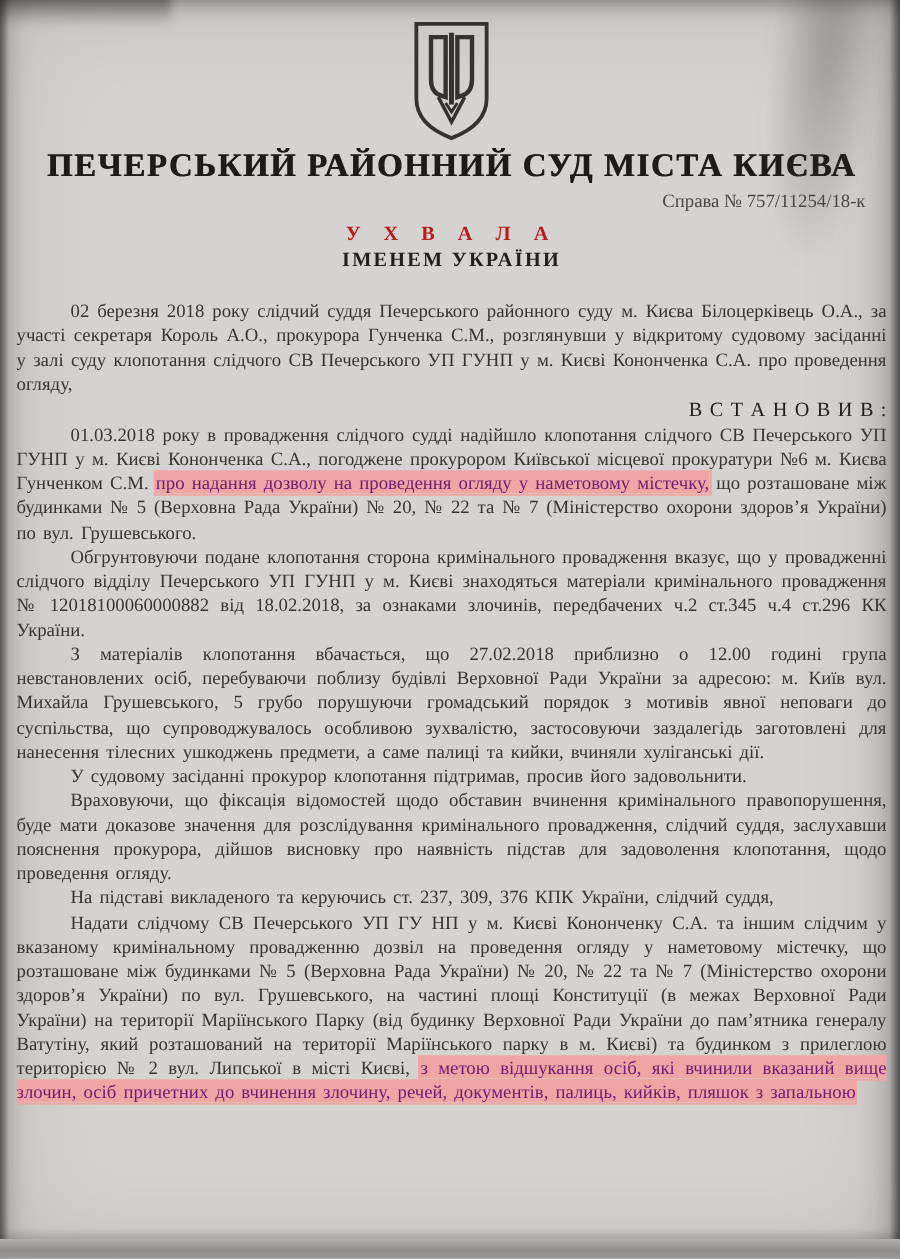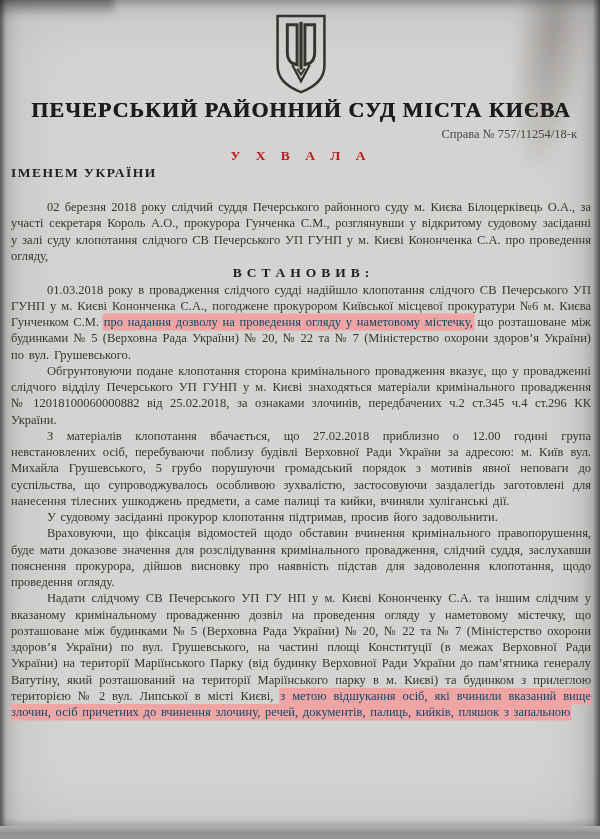--- a/index.html
+++ b/index.html
@@ -51,37 +51,37 @@
     white-space:nowrap;
   }
   .case-number{
     text-align:right;font-size:12.5px;color:#4a4845;margin:4px 14px 0 0;
   }
   .doc-title{
     text-align:center;font-size:13.5px;font-weight:bold;letter-spacing:6px;
     color:#b91c1c;margin-top:6px;
   }
   .doc-subtitle{
-    font-size:13.5px;font-weight:bold;letter-spacing:1.5px;
+    text-align:center;font-size:13.5px;font-weight:bold;letter-spacing:1.5px;
     color:#22211f;margin-top:1px;
   }
   .body-text{
     margin-top:18px;font-size:12.5px;line-height:1.30;
     text-align:justify;word-spacing:1.6px;color:#37352f;
   }
   .body-text p{margin:0;}
   .para{text-indent:36px;}
   .heading{
-    text-align:center;text-indent:0;font-weight:bold;font-size:13.5px;
+    text-align:right;text-indent:0;font-weight:normal;font-size:13.5px;
     color:#201f1d;margin:2px 0;
   }
   .hl{
     background:var(--hl,#efa5a3);
     box-shadow:0 0 0 1.5px var(--hl,#efa5a3);
-    color:#0c4a6e;
+    color:#701a75;
   }
 </style>
 </head>
 <body>
 
 <div class="photo">
 
   <div class="doc">
 
     <svg class="emblem" viewBox="0 0 60 84" aria-hidden="true">
@@ -97,24 +97,25 @@
 
     <div class="case-number">Справа №  757/11254/18-к</div>
 
     <div class="doc-title">У Х В А Л А</div>
     <div class="doc-subtitle">ІМЕНЕМ УКРАЇНИ</div>
 
     <main class="body-text" id="document-body">
         <p class="para"><span>02 березня 2018 року слідчий суддя Печерського районного суду м. Києва Білоцерківець О.А., за участі секретаря Король А.О., прокурора Гунченка С.М., розглянувши у відкритому судовому засіданні у залі суду клопотання слідчого СВ Печерського УП ГУНП у м. Києві Кононченка С.А. про проведення огляду,</span></p>
         <p class="heading">В С Т А Н О В И В :</p>
         <p class="para"><span>01.03.2018 року в провадження слідчого судді надійшло клопотання слідчого СВ Печерського УП ГУНП у м. Києві Кононченка С.А., погоджене прокурором Київської місцевої прокуратури №6 м. Києва Гунченком С.М. </span><span class="hl">про надання дозволу на проведення огляду у наметовому містечку,</span><span> що розташоване між будинками № 5 (Верховна Рада України) № 20,  № 22  та № 7 (Міністерство охорони здоров’я України) по вул. Грушевського.</span></p>
-        <p class="para"><span>Обгрунтовуючи подане клопотання сторона кримінального провадження вказує, що у провадженні слідчого відділу Печерського УП ГУНП у м. Києві  знаходяться матеріали кримінального провадження № 12018100060000882 від 25.02.2018, за ознаками злочинів, передбачених ч.2 ст.345 ч.4 ст.296 КК України.</span></p>
+        <p class="para"><span>Обгрунтовуючи подане клопотання сторона кримінального провадження вказує, що у провадженні слідчого відділу Печерського УП ГУНП у м. Києві  знаходяться матеріали кримінального провадження № 12018100060000882 від 18.02.2018, за ознаками злочинів, передбачених ч.2 ст.345 ч.4 ст.296 КК України.</span></p>
         <p class="para"><span>З матеріалів клопотання вбачається, що 27.02.2018 приблизно о 12.00 годині група невстановлених осіб, перебуваючи поблизу будівлі Верховної Ради України за адресою: м. Київ вул. Михайла Грушевського, 5 грубо порушуючи громадський порядок з мотивів явної неповаги до суспільства, що супроводжувалось особливою зухвалістю, застосовуючи заздалегідь заготовлені для нанесення тілесних ушкоджень предмети, а саме палиці та кийки, вчиняли хуліганські дії.</span></p>
         <p class="para"><span>У судовому засіданні прокурор клопотання підтримав, просив його задовольнити.</span></p>
         <p class="para"><span>Враховуючи, що фіксація відомостей щодо обставин вчинення кримінального правопорушення, буде мати доказове значення для розслідування кримінального провадження, слідчий суддя, заслухавши пояснення прокурора, дійшов висновку про наявність підстав для задоволення клопотання, щодо проведення огляду.</span></p>
+        <p class="para"><span>На підставі викладеного та керуючись ст. 237, 309, 376 КПК України, слідчий суддя,</span></p>
         <p class="para"><span>Надати слідчому СВ Печерського УП ГУ НП у м. Києві Кононченку С.А. та іншим слідчим у вказаному кримінальному провадженню дозвіл на проведення огляду у наметовому містечку, що розташоване між будинками № 5 (Верховна Рада України) № 20, № 22 та № 7 (Міністерство охорони здоров’я України) по вул. Грушевського, на частині площі Конституції (в межах Верховної Ради України) на території Маріїнського Парку (від будинку Верховної Ради України до пам’ятника генералу Ватутіну, який розташований на території Маріїнського парку в м. Києві) та будинком з прилеглою територією № 2 вул. Липської в місті Києві, </span><span class="hl">з метою відшукання осіб, які вчинили вказаний вище злочин, осіб причетних до вчинення злочину, речей, документів, палиць, кийків, пляшок з запальною</span></p>
       </main>
   </div>
 
   <div class="smudge-top-right"></div>
   <div class="smudge-top-left"></div>
   <div class="edge-left-dark"></div>
   <div class="edge-right-dark"></div>
   <div class="bottom-band"></div>
 </div>

